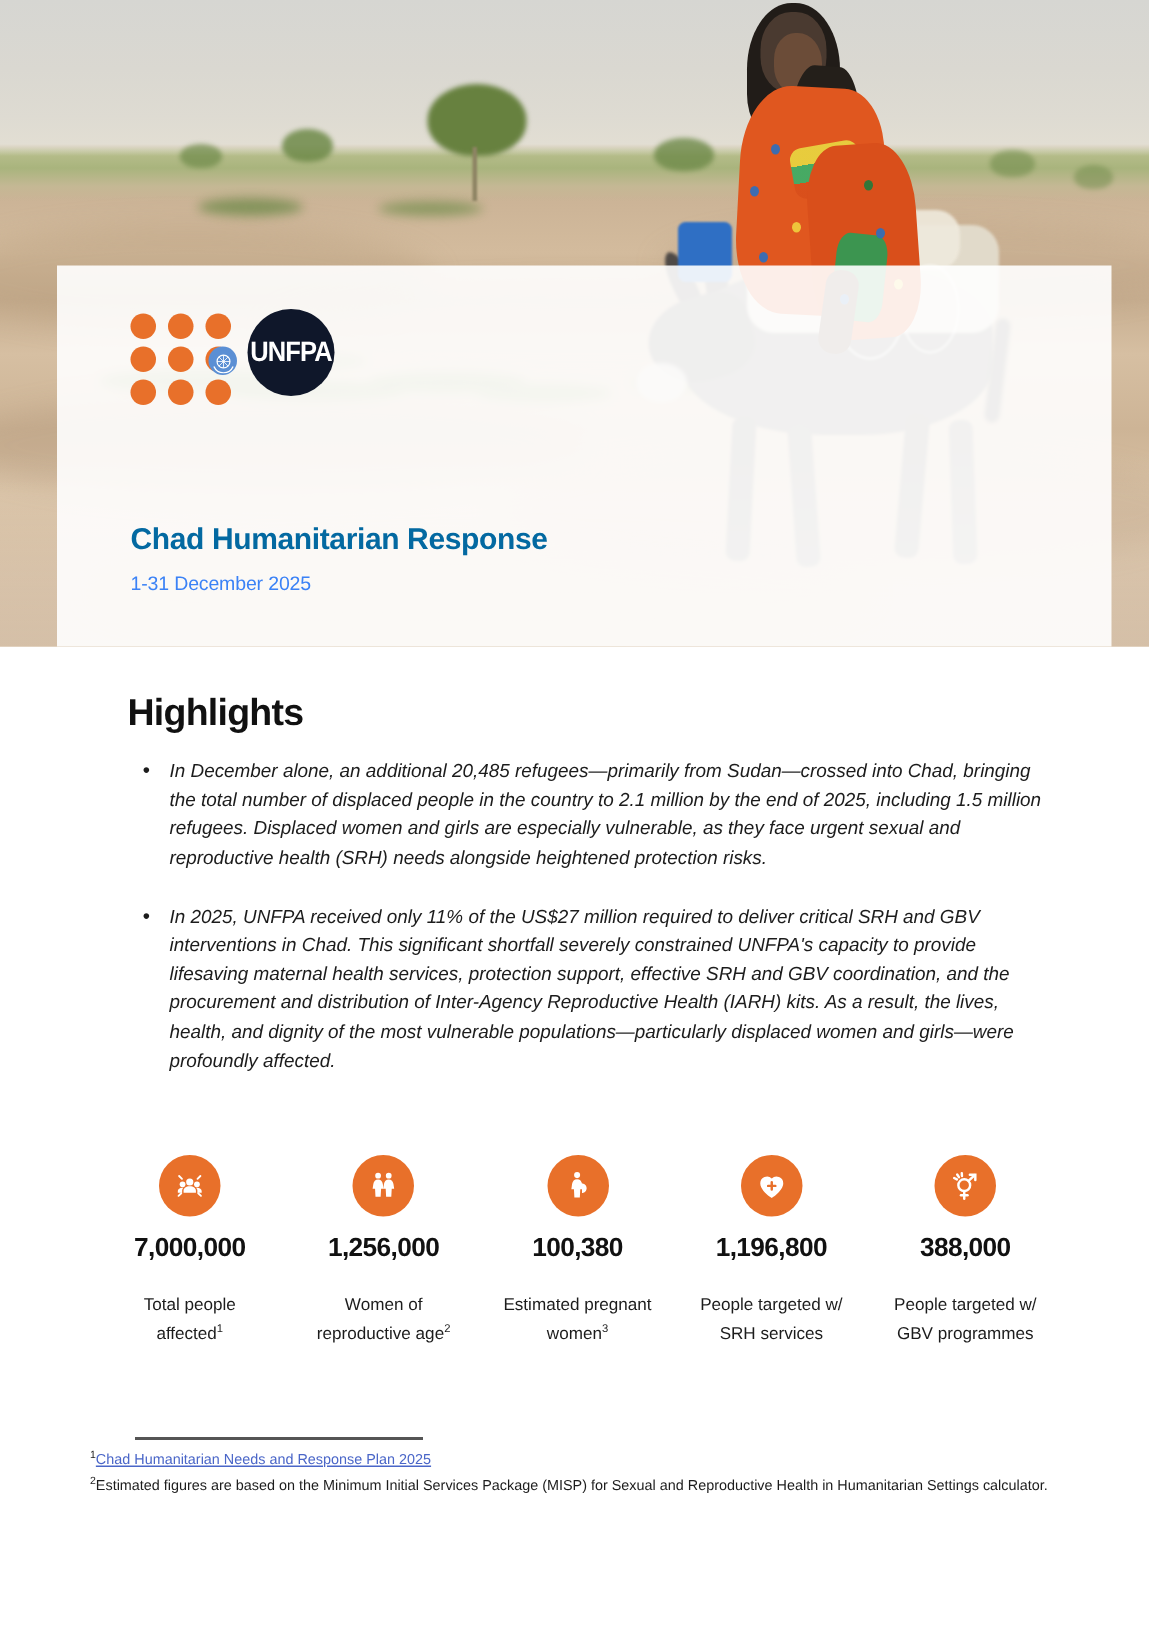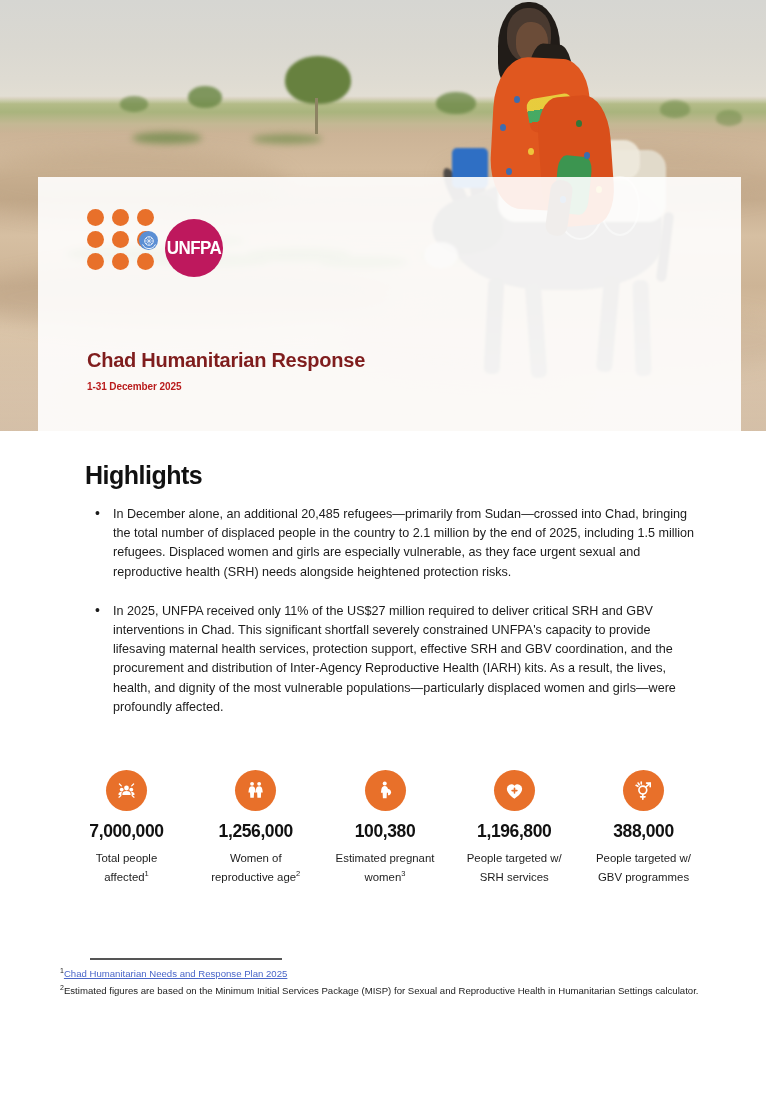--- a/index.html
+++ b/index.html
@@ -234,58 +234,58 @@
     background: #E8702A;
   }
   .un-emblem {
     position: absolute; left: 52px; top: 25px;
     width: 19px; height: 19px; border-radius: 50%;
     background: #5b8fd4;
     display: flex; align-items: center; justify-content: center;
   }
   .un-emblem svg { display: block; }
   .unfpa-circle {
-    position: absolute; left: 78px; top: 13px;
+    position: absolute; left: 78px; top: 0px;
     width: 58px; height: 58px; border-radius: 50%;
-    background: #be185d;
+    background: #0f172a;
     display: flex; align-items: center; justify-content: center;
   }
   .unfpa-word {
     color: #ffffff;
     font-size: 17px;
     font-weight: 700;
     letter-spacing: -0.6px;
     font-family: "Liberation Sans", sans-serif;
     transform: scaleY(1.1);
   }
 
   .report-title {
     position: absolute; left: 49px; top: 106px;
     font-size: 45px; font-weight: 700; color: #151515;
     letter-spacing: -1.1px; line-height: 1;
   }
   .report-subtitle {
     position: absolute; left: 49px; top: 172px;
-    font-size: 20px; font-weight: 700; color: #7f1d1d;
+    font-size: 20px; font-weight: 700; color: #0369a1;
     letter-spacing: -0.25px;
   }
   .report-date {
     position: absolute; left: 49px; top: 204px;
-    font-size: 10px; font-weight: 700; color: #b91c1c;
+    font-size: 13px; font-weight: 400; color: #3b82f6;
     letter-spacing: -0.1px;
   }
 
   
   .highlights-heading {
     position: absolute; left: 85px; top: 461px;
     font-size: 25px; font-weight: 700; color: #111111;
     letter-spacing: -0.5px;
   }
   .bullets {
-    position: absolute; left: 85px; top: 505px; width: 616px;
+    position: absolute; left: 85px; top: 505px; width: 616px; font-style: italic;
   }
   .bullet {
     position: relative;
     padding-left: 28px;
     margin-bottom: 20px;
     font-size: 12.6px;
     line-height: 19.2px;
     color: #1c1c1c;
     text-align: left;
   }
@@ -310,21 +310,21 @@
     width: 41px; height: 41px;
     border-radius: 50%;
     background: #E8702A;
     margin: 0 auto 10px auto;
     display: flex; align-items: center; justify-content: center;
   }
   .stat-icon svg { display: block; }
   .stat-value {
     font-size: 17.5px; font-weight: 700; color: #111111;
     letter-spacing: -0.4px;
-    margin-bottom: 9px;
+    margin-bottom: 21px;
   }
   .stat-label {
     font-size: 11.4px; line-height: 15px; color: #1c1c1c;
   }
   .stat-label sup { font-size: 7.5px; vertical-align: super; }
 
   
   .footnote-rule {
     position: absolute; left: 90px; top: 958px;
     width: 192px; height: 2px; background: #555555;

